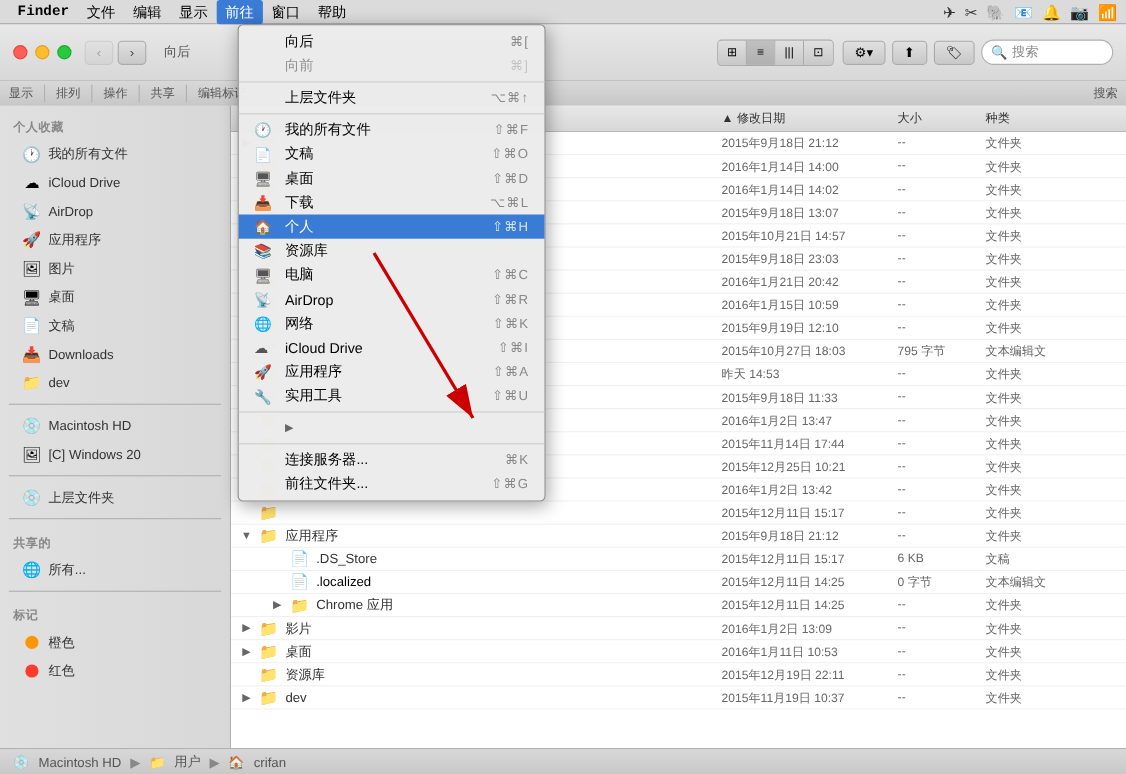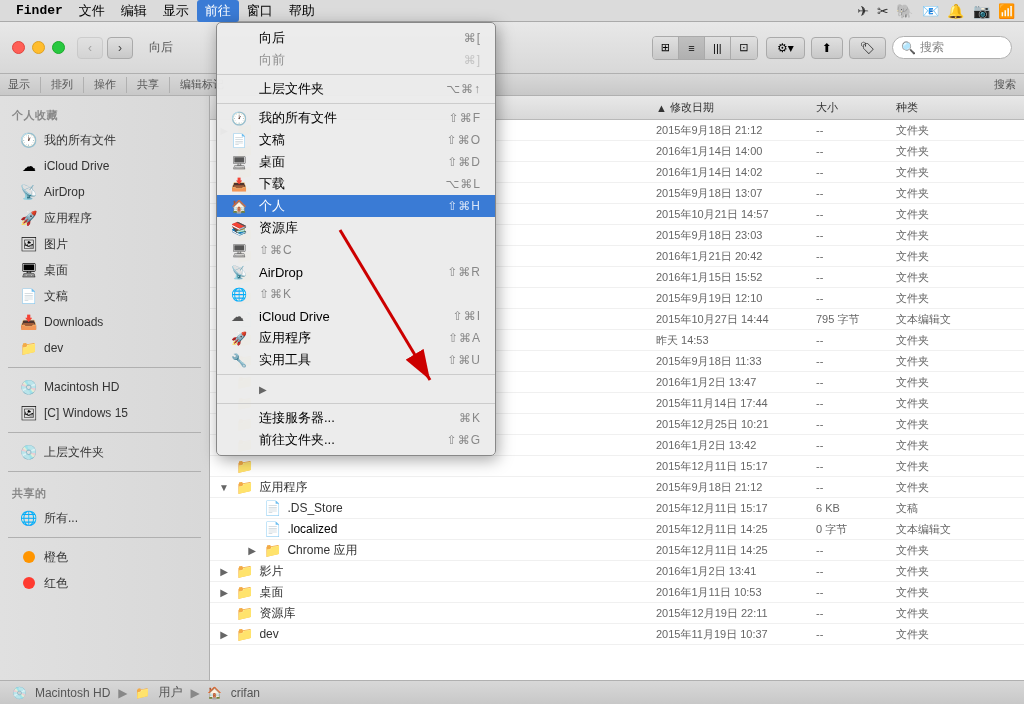--- a/index.html
+++ b/index.html
@@ -492,34 +492,35 @@
         <span class="sidebar-icon">📁</span>
         <span class="sidebar-label">dev</span>
       </div>
       <div class="sidebar-divider"></div>
       <div class="sidebar-item">
         <span class="sidebar-icon">💿</span>
         <span class="sidebar-label">Macintosh HD</span>
       </div>
       <div class="sidebar-item">
         <span class="sidebar-icon">🖼</span>
-        <span class="sidebar-label">[C] Windows 15</span>
+        <span class="sidebar-label">[C] Windows 20</span>
       </div>
       <div class="sidebar-divider"></div>
       <div class="sidebar-item">
         <span class="sidebar-icon">💿</span>
         <span class="sidebar-label">上层文件夹</span>
       </div>
       <div class="sidebar-divider"></div>
       <div class="sidebar-section-header">共享的</div>
       <div class="sidebar-item">
         <span class="sidebar-icon">🌐</span>
         <span class="sidebar-label">所有...</span>
       </div>
       <div class="sidebar-divider"></div>
+      <div class="sidebar-section-header">标记</div>
       <div class="sidebar-item">
         <span class="sidebar-icon">
             <span style="width:12px;height:12px;border-radius:50%;background:#ff9500;display:inline-block;"></span>
           </span>
         <span class="sidebar-label">橙色</span>
       </div>
       <div class="sidebar-item">
         <span class="sidebar-icon">
             <span style="width:12px;height:12px;border-radius:50%;background:#ff3b30;display:inline-block;"></span>
           </span>
@@ -609,41 +610,41 @@
           <span class="file-date">2016年1月21日 20:42</span>
             <span class="file-size">--</span>
             <span class="file-type">文件夹</span>
         </div>
         <div class="file-row">
           <div class="file-name-cell">
               <span class="expand-arrow" style="opacity:0">▶</span>
               <span class="file-icon">📁</span>
               <span></span>
             </div>
-          <span class="file-date">2016年1月15日 15:52</span>
+          <span class="file-date">2016年1月15日 10:59</span>
             <span class="file-size">--</span>
             <span class="file-type">文件夹</span>
         </div>
         <div class="file-row">
           <div class="file-name-cell">
               <span class="expand-arrow" style="opacity:0">▶</span>
               <span class="file-icon">📁</span>
               <span></span>
             </div>
           <span class="file-date">2015年9月19日 12:10</span>
             <span class="file-size">--</span>
             <span class="file-type">文件夹</span>
         </div>
         <div class="file-row">
           <div class="file-name-cell">
               <span class="expand-arrow" style="opacity:0">▶</span>
               <span class="file-icon">📄</span>
               <span></span>
             </div>
-          <span class="file-date">2015年10月27日 14:44</span>
+          <span class="file-date">2015年10月27日 18:03</span>
             <span class="file-size">795 字节</span>
             <span class="file-type">文本编辑文</span>
         </div>
         <div class="file-row">
           <div class="file-name-cell">
               <span class="expand-arrow" style="opacity:0">▶</span>
               <span class="file-icon">📁</span>
               <span></span>
             </div>
           <span class="file-date">昨天 14:53</span>
@@ -751,21 +752,21 @@
         <span class="file-date">2015年12月11日 14:25</span>
           <span class="file-size">--</span>
           <span class="file-type">文件夹</span>
       </div>
       <div class="file-row">
         <div class="file-name-cell">
             <span class="expand-arrow">▶</span>
             <span class="file-icon" style="color:#4da6ff">📁</span>
             <span style="color:#333">影片</span>
           </div>
-        <span class="file-date">2016年1月2日 13:41</span>
+        <span class="file-date">2016年1月2日 13:09</span>
           <span class="file-size">--</span>
           <span class="file-type">文件夹</span>
       </div>
       <div class="file-row">
         <div class="file-name-cell">
             <span class="expand-arrow">▶</span>
             <span class="file-icon" style="color:#4da6ff">📁</span>
             <span style="color:#333">桌面</span>
           </div>
         <span class="file-date">2016年1月11日 10:53</span>
@@ -850,29 +851,31 @@
     <span class="menu-label">个人</span>
     <span class="menu-shortcut">⇧⌘H</span>
   </div>
   <div class="menu-row">
     <span class="menu-icon-left">📚</span>
     <span class="menu-label">资源库</span>
     <span class="menu-shortcut"></span>
   </div>
   <div class="menu-row">
     <span class="menu-icon-left">🖥</span>
+    <span class="menu-label">电脑</span>
     <span class="menu-shortcut">⇧⌘C</span>
   </div>
   <div class="menu-row">
     <span class="menu-icon-left">📡</span>
     <span class="menu-label">AirDrop</span>
     <span class="menu-shortcut">⇧⌘R</span>
   </div>
   <div class="menu-row">
     <span class="menu-icon-left">🌐</span>
+    <span class="menu-label">网络</span>
     <span class="menu-shortcut">⇧⌘K</span>
   </div>
   <div class="menu-row">
     <span class="menu-icon-left">☁</span>
     <span class="menu-label">iCloud Drive</span>
     <span class="menu-shortcut">⇧⌘I</span>
   </div>
   <div class="menu-row">
     <span class="menu-icon-left">🚀</span>
     <span class="menu-label">应用程序</span>

